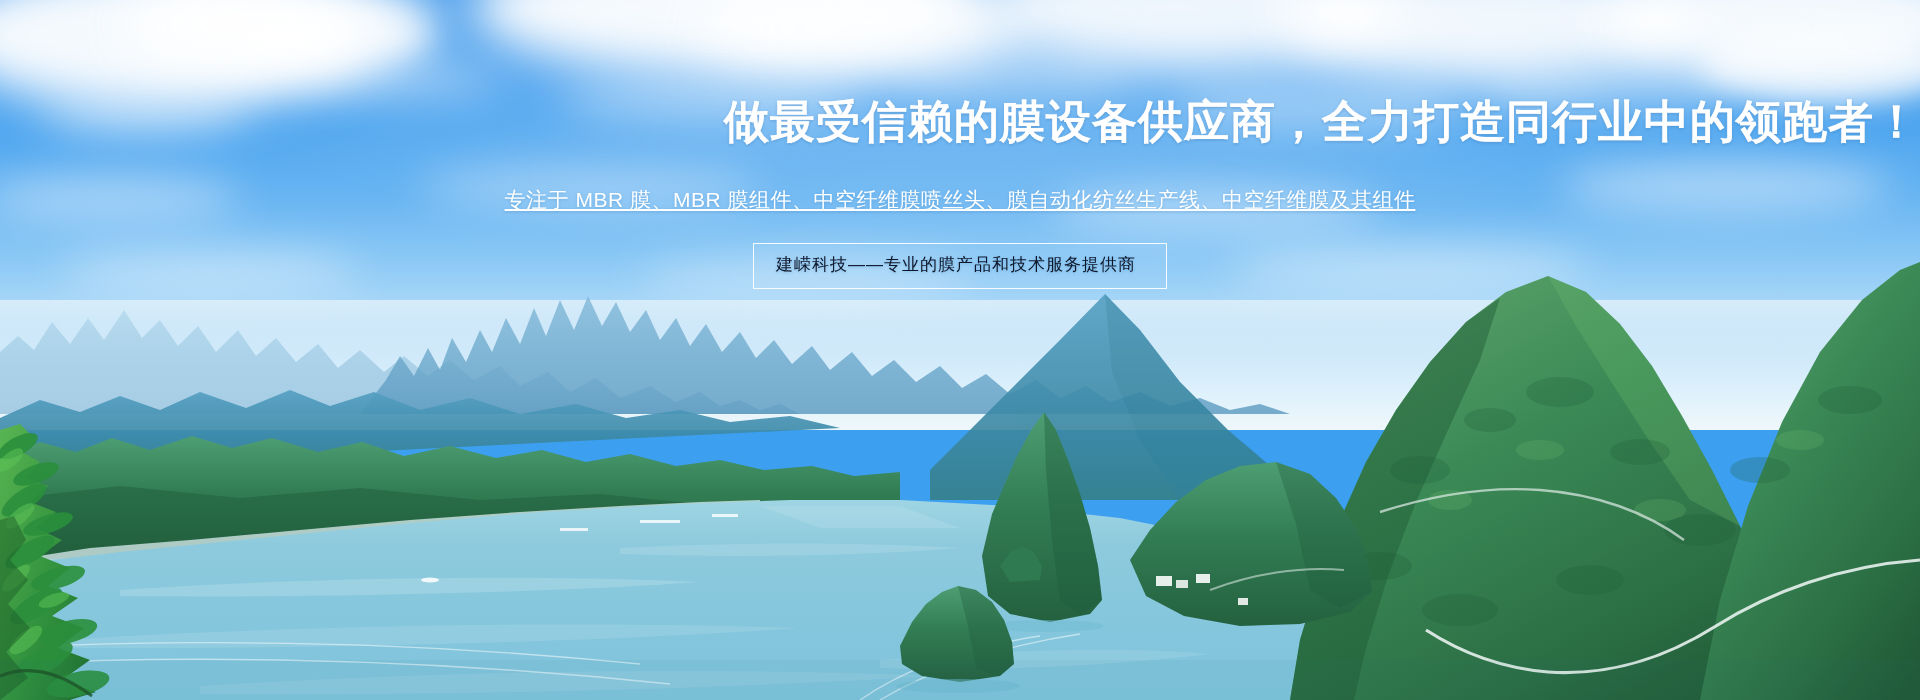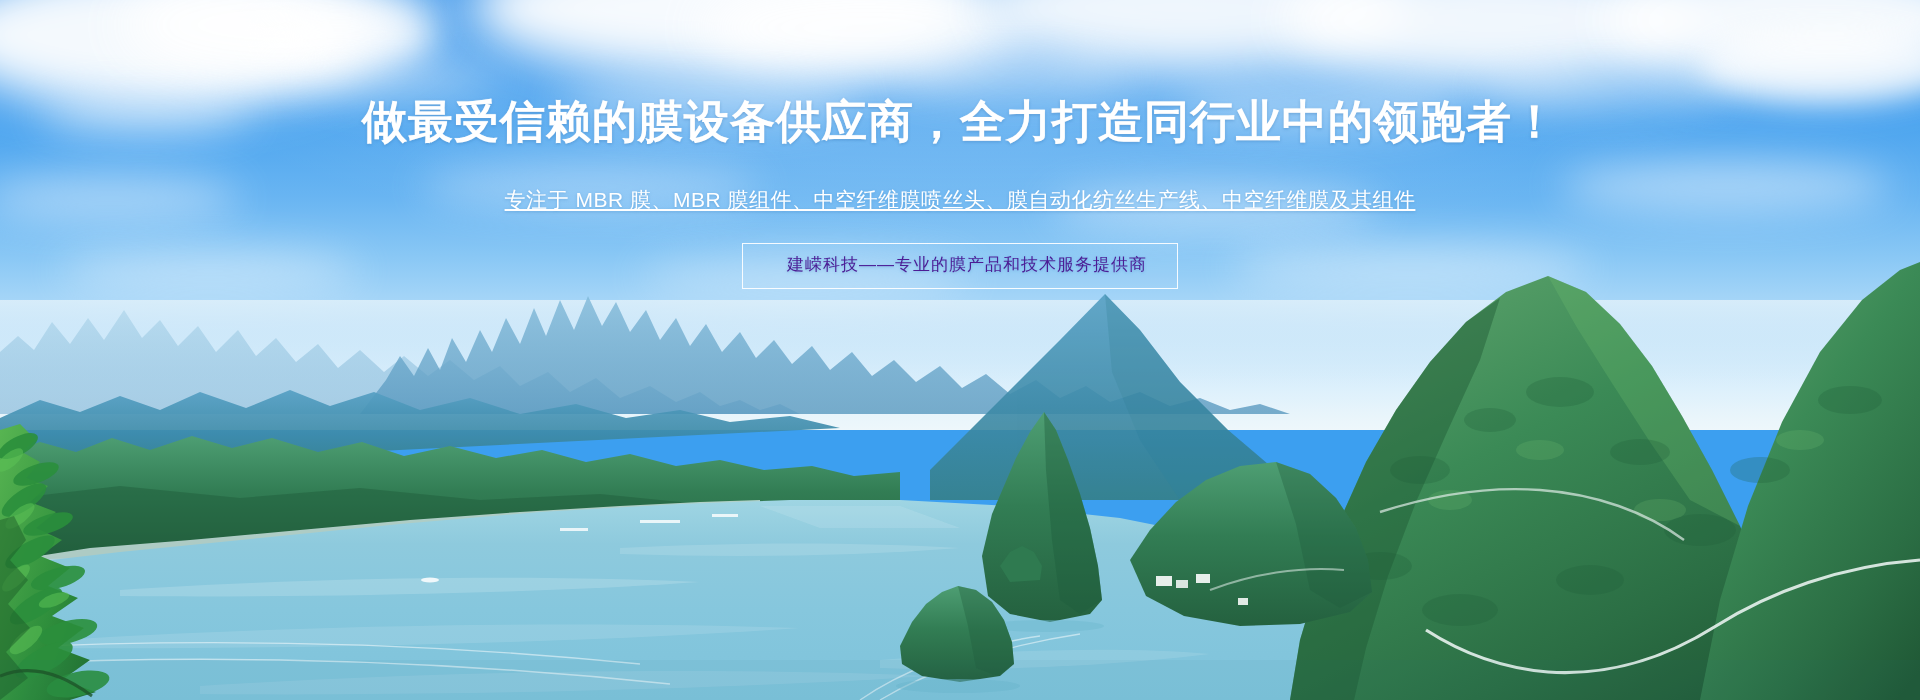--- a/index.html
+++ b/index.html
@@ -51,41 +51,42 @@
 
   .headline{
     position:absolute;left:0;top:96px;width:1920px;
     font-size:45px;
     font-weight:bold;
     letter-spacing:1px;
     color:#ffffff;
     line-height:52px;
     text-shadow:0 1px 3px rgba(40,110,180,.45), 0 0 1px rgba(255,255,255,.9);
     white-space:nowrap;
+    text-align:right;
   }
   .subhead{
     position:absolute;left:0;top:185px;width:1920px;
     font-size:21px;
     font-weight:normal;
     color:#ffffff;
     letter-spacing:.5px;
     line-height:30px;
     text-shadow:0 1px 3px rgba(60,130,190,.40);
     white-space:nowrap;
     text-decoration:underline;
   }
   .tagbox-wrap{
     position:absolute;left:0;top:243px;width:1920px;
     display:flex;justify-content:center;
   }
   .tagbox{
     border:1px solid rgba(255,255,255,.92);
-    padding:9px 30px 11px 44px;
+    padding:9px 30px 11px 22px;
     font-size:17px;
-    color:#4c1d95;
+    color:#0f172a;
     letter-spacing:1px;
     line-height:24px;
     white-space:nowrap;
     background:rgba(255,255,255,0.04);
     text-shadow:0 1px 3px rgba(60,130,190,.40);
   }
 </style>
 </head>
 <body>
 

